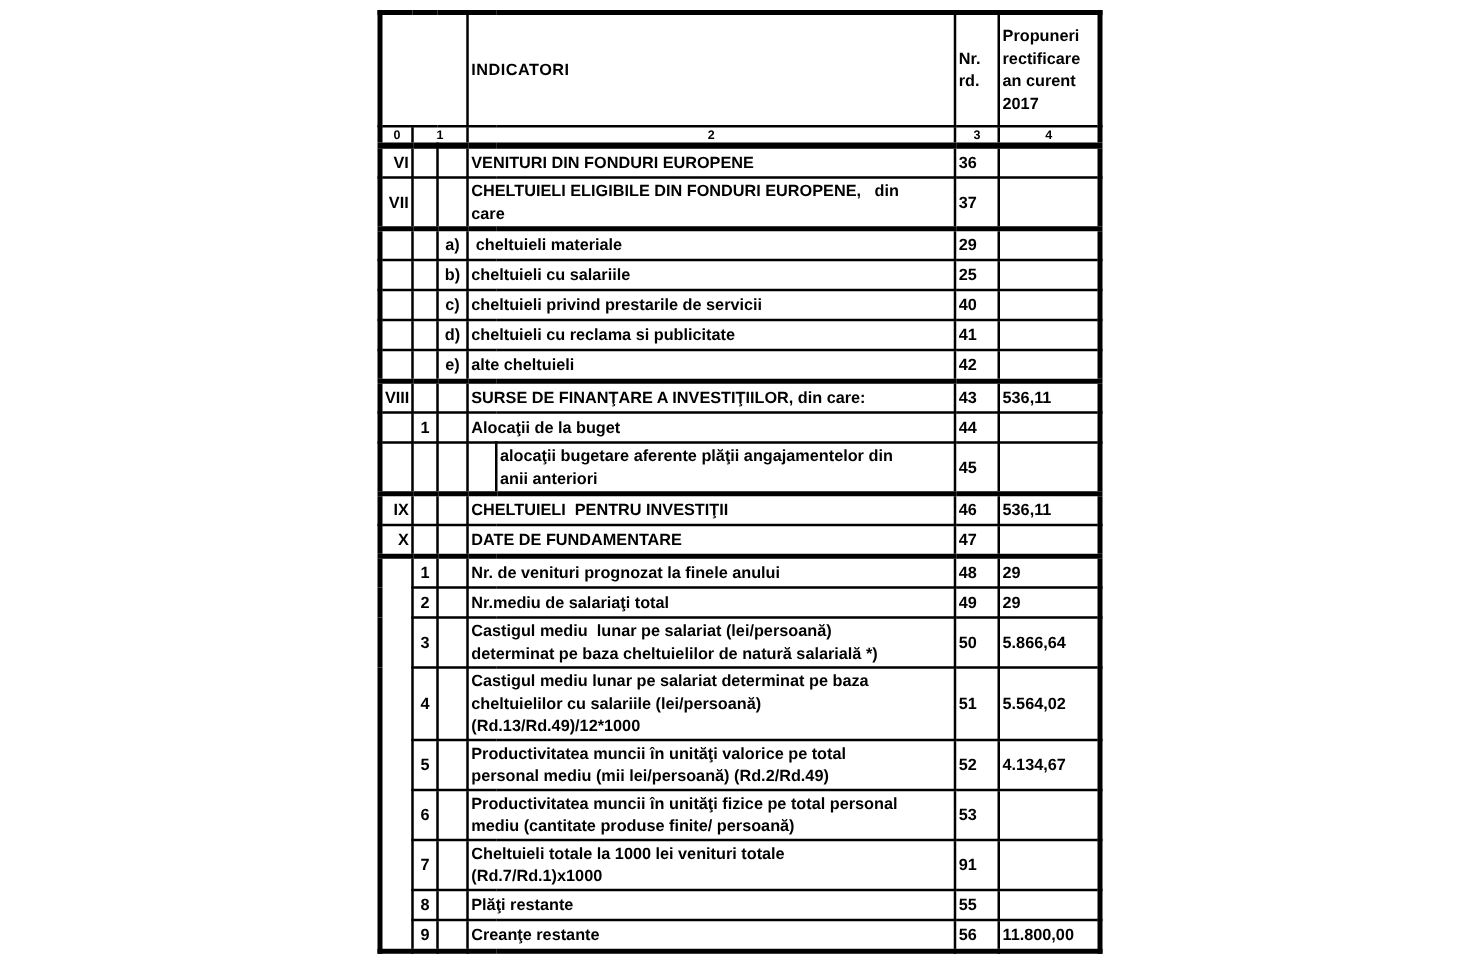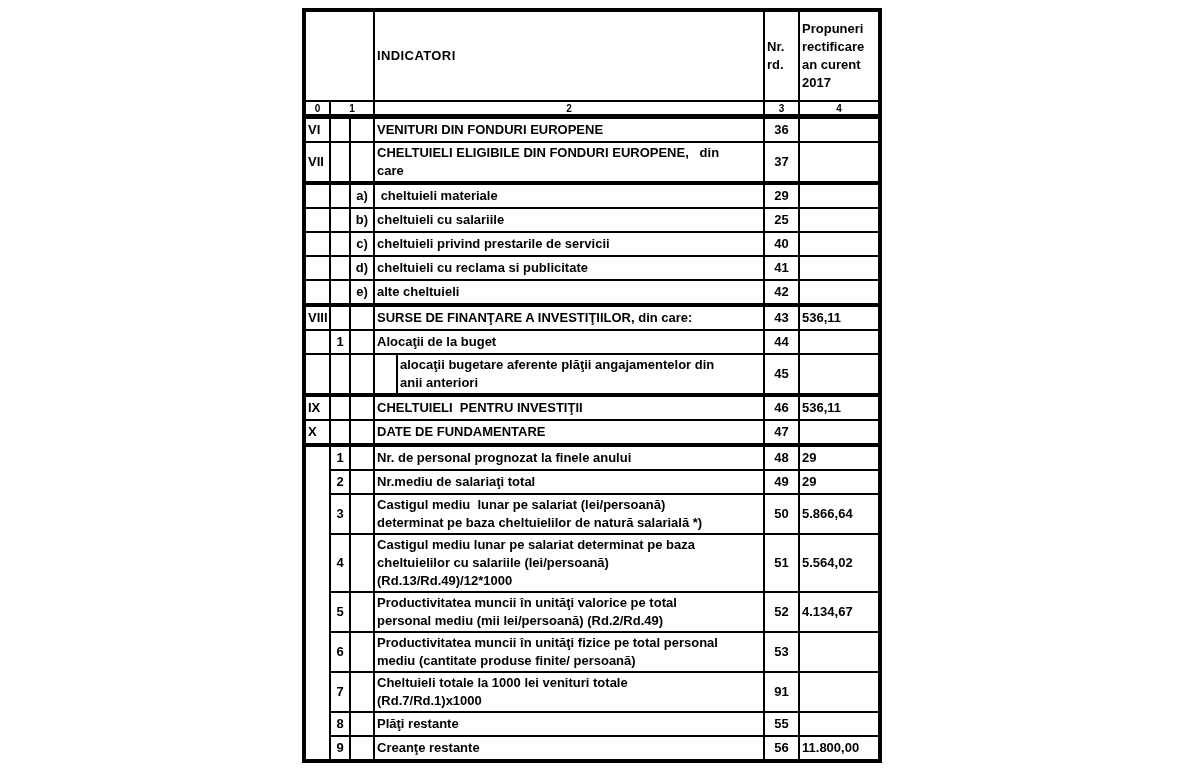--- a/index.html
+++ b/index.html
@@ -8,24 +8,24 @@
   table.tbl{border-collapse:collapse;table-layout:fixed;width:580px;
     font-family:"Liberation Sans",sans-serif;font-weight:700;color:#000;
     border:4px solid #000;}
   table.tbl td{border:2px solid #000;overflow:hidden;padding:1px 2px;
     font-size:13px;line-height:18px;height:20px;vertical-align:middle;}
   tr.hdr td{height:86px;vertical-align:middle;}
   td.h-ind{font-size:14px;letter-spacing:.4px;}
   td.pre{white-space:pre-line;line-height:16px;}
   tr.idx td{height:12px;font-size:10px;line-height:11px;text-align:center;
     padding:0;border-bottom:5px solid #000;}
-  td.c0{text-align:left;padding-left:2px;}
+  td.c0{text-align:right;padding-left:2px;}
   td.c1,td.c2{text-align:center;}
   td.lbl{white-space:pre-wrap;padding-left:3px;text-align:left;}
-  td.nr{text-align:center;vertical-align:bottom;padding-bottom:2px;}
+  td.nr{text-align:left;vertical-align:bottom;padding-bottom:2px;}
   td.val{vertical-align:bottom;padding-right:2px;padding-bottom:2px;}
   tr.tb td{border-bottom-width:4px;}
   .footnote{position:absolute;left:337px;top:746px;color:#000;
     font-family:"Liberation Sans",sans-serif;font-size:13px;font-weight:400;
     white-space:pre;}
 </style>
 </head>
 <body>
 
 <div class="canvas">
@@ -156,21 +156,21 @@
             <td class="c1"></td>
             <td class="c2"></td>
             <td class="lbl" colspan="2">DATE DE FUNDAMENTARE</td>
             <td class="nr">47</td>
             <td class="val"></td>
           </tr>
           <tr>
             <td class="c0" rowspan="9"></td>
             <td class="c1">1</td>
             <td class="c2"></td>
-            <td class="lbl" colspan="2">Nr. de personal prognozat la finele anului</td>
+            <td class="lbl" colspan="2">Nr. de venituri prognozat la finele anului</td>
             <td class="nr">48</td>
             <td class="val">29</td>
           </tr>
           <tr>
             <td class="c1">2</td>
             <td class="c2"></td>
             <td class="lbl" colspan="2">Nr.mediu de salariaţi total</td>
             <td class="nr">49</td>
             <td class="val">29</td>
           </tr>

